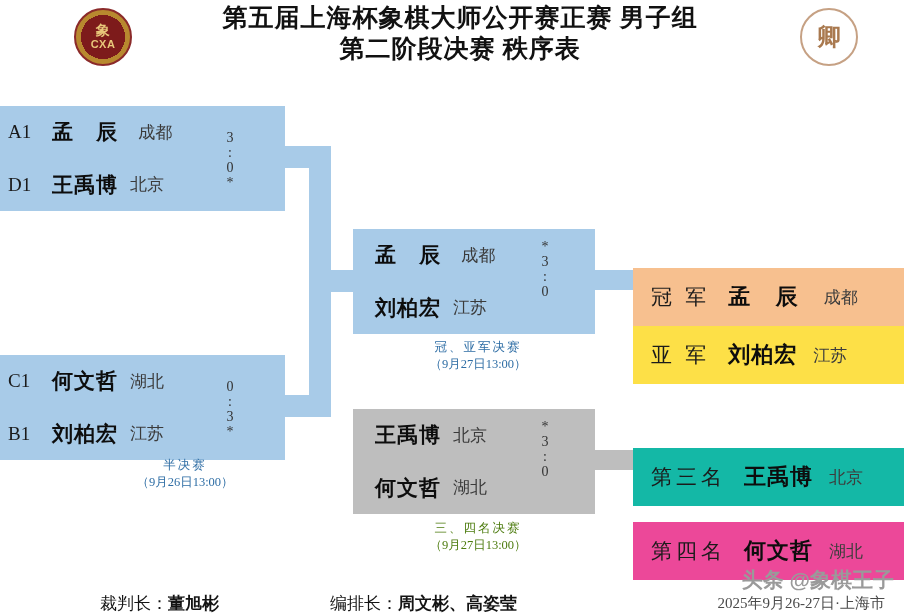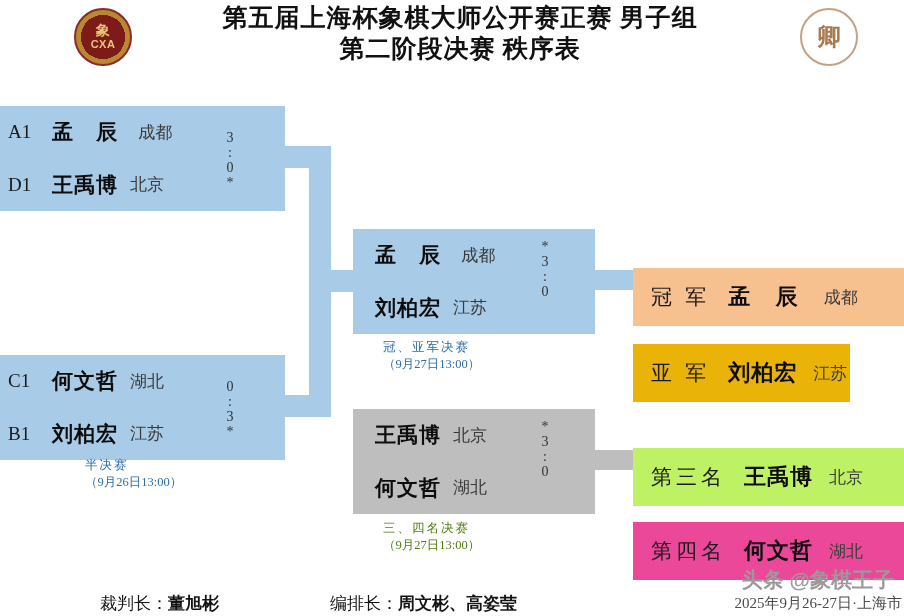--- a/index.html
+++ b/index.html
@@ -78,21 +78,21 @@
   .score {
     position: absolute;
     font-size: 14px; color: #333;
     font-family: "Liberation Serif", serif;
     line-height: 1.08; text-align: center; width: 16px;
   }
   .score span { display: block; }
 
   
   .caption {
-    position: absolute; text-align: left;
+    position: absolute; text-align: center;
     font-size: 12.5px; line-height: 1.35;
     font-family: "Liberation Serif", serif;
   }
   .caption.blue-text { color: #2f6ea5; }
   .caption.dark-text { color: #4d7c0f; }
   .caption .c1 { letter-spacing: 2px; }
 
   
   .conn { position: absolute; }
   .conn.blue { background: #a8cbe8; }
@@ -124,21 +124,21 @@
     position: absolute; font-size: 17px; color: #141414;
     font-family: "Liberation Serif", serif; white-space: nowrap;
   }
   .footer-item b { font-weight: bold; }
   .watermark {
     position: absolute; right: 10px; top: 566px;
     font-size: 21px; color: #9a9a9a; font-weight: bold;
     font-family: "Liberation Sans", sans-serif; white-space: nowrap;
   }
   .venue {
-    position: absolute; right: 2px; top: 594px;
+    position: absolute; right: 19px; top: 594px;
     font-size: 15px; color: #4a4a4a;
     font-family: "Liberation Serif", serif; white-space: nowrap; margin-left: 24px;
   }
 </style>
 </head>
 <body>
 
 <div id="root">
 
   <div class="logo logo-left">
@@ -251,27 +251,27 @@
 
   <div class="conn blue" style="left:595px; top:270px; width:40px; height:20px;"></div>
   <div class="conn gray" style="left:595px; top:450px; width:40px; height:20px;"></div>
 
   <div class="result" style="left:633px; top:258px; width:271px; height:58px; background:#f7c08f;">
     <span class="res-rank">冠 军</span>
     <span class="res-name wide">孟 辰</span>
     <span class="res-region">成都</span>
   </div>
 
-  <div class="result" style="left:633px; top:334px; width:217px; height:58px; background:#eab308;">
+  <div class="result" style="left:633px; top:316px; width:271px; height:58px; background:#fde047;">
     <span class="res-rank">亚 军</span>
     <span class="res-name">刘柏宏</span>
     <span class="res-region">江苏</span>
   </div>
 
-  <div class="result" style="left:633px; top:438px; width:271px; height:58px; background:#bef264;">
+  <div class="result" style="left:633px; top:438px; width:271px; height:58px; background:#14b8a6;">
     <span class="res-rank">第三名</span>
     <span class="res-name">王禹博</span>
     <span class="res-region">北京</span>
   </div>
 
   <div class="result" style="left:633px; top:512px; width:271px; height:58px; background:#ec4899;">
     <span class="res-rank">第四名</span>
     <span class="res-name">何文哲</span>
     <span class="res-region">湖北</span>
   </div>

